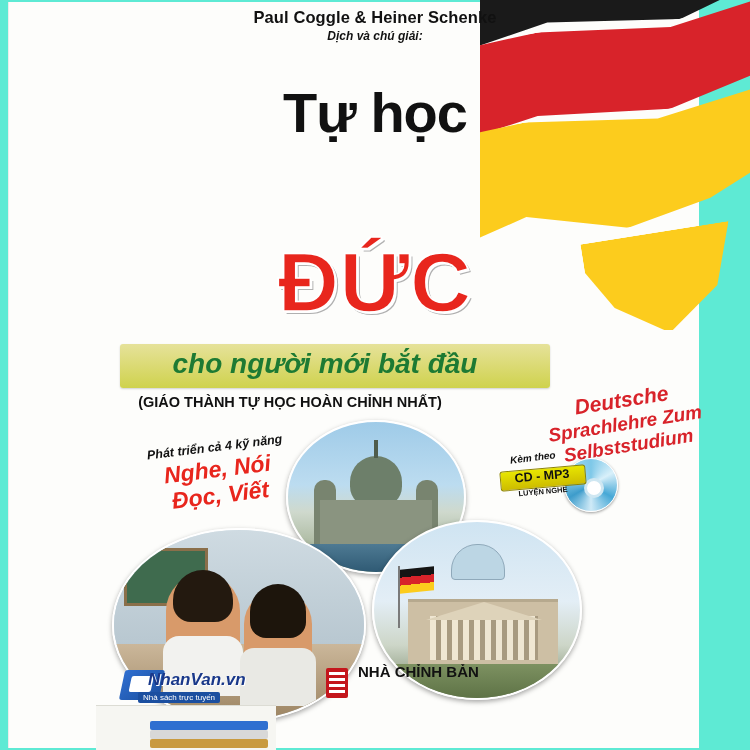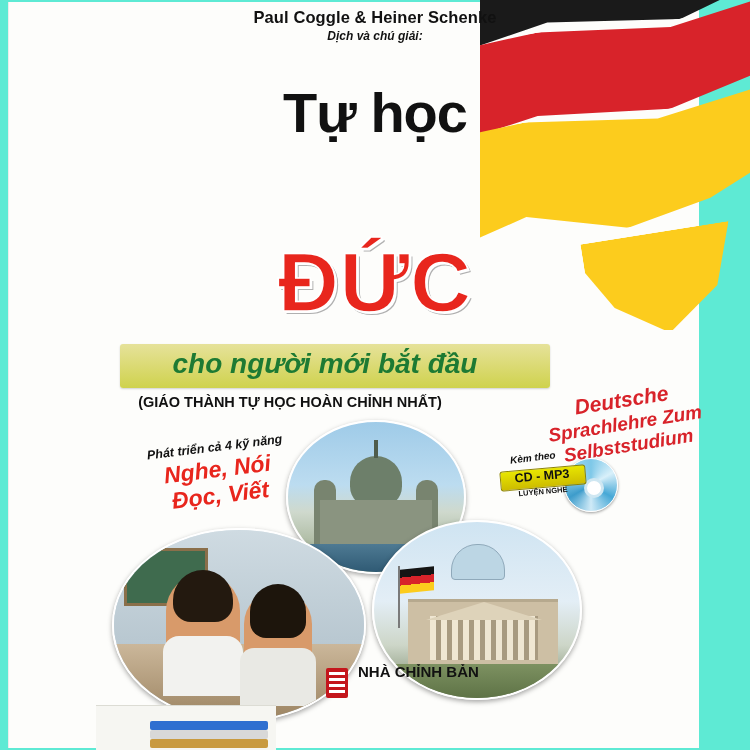--- a/index.html
+++ b/index.html
@@ -695,17 +695,22 @@
     <div class="cd-sub">LUYỆN NGHE</div>
   </div>
 
   <div class="paper-sheet"></div>
   <div class="book-stack">
     <div class="bk bk1"></div>
     <div class="bk bk2"></div>
     <div class="bk bk3"></div>
   </div>
 
+  <div class="logo-box">
+    <div class="logo-shape"></div>
+    <div class="logo-text">NhanVan.vn</div>
+    <div class="logo-sub">Nhà sách trực tuyến</div>
+  </div>
 
   <div class="pub-mark"></div>
   <div class="pub-line1">NHÀ CHỈNH BẢN</div>
 
 </div>
 
 </body></html>

